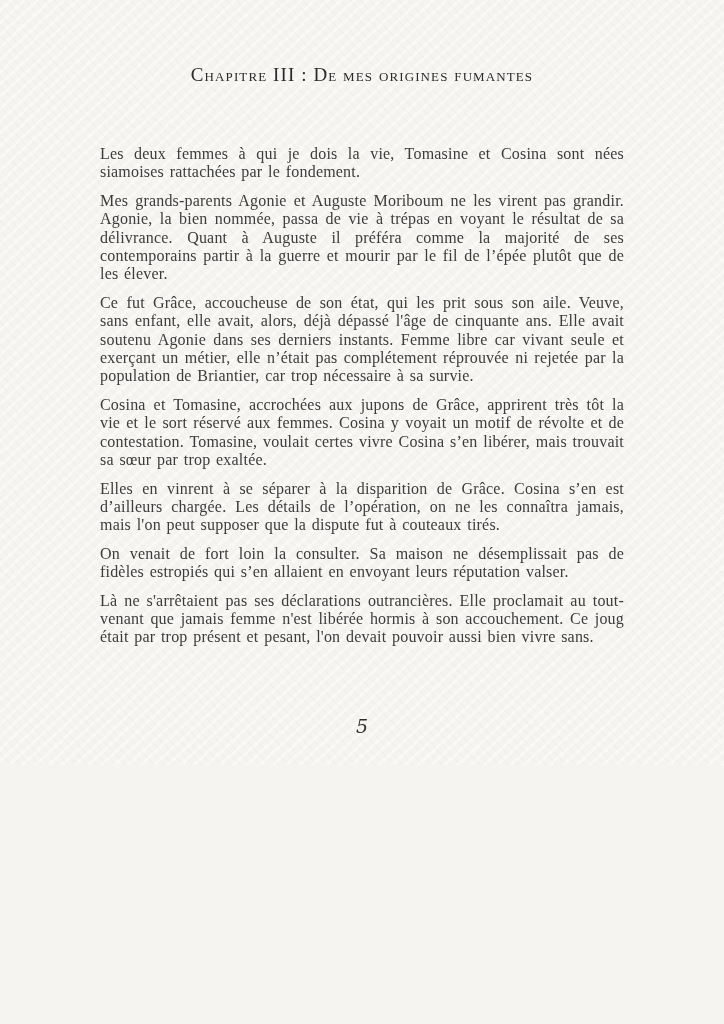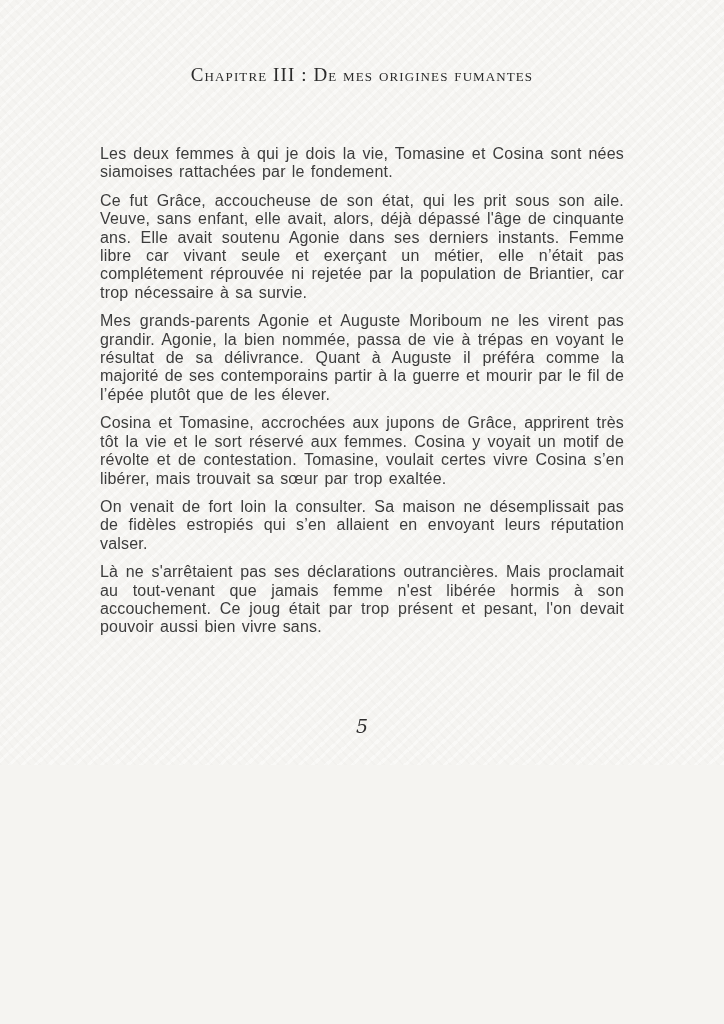--- a/index.html
+++ b/index.html
@@ -42,20 +42,21 @@
     color: #3c3c3c;
     font-size: 16px;
     line-height: 18.4px;
     letter-spacing: 0.2px;
     word-spacing: 1.5px;
     text-align: justify;
     hyphens: none;
   }
   .body-text p {
     margin: 0 0 10px 0;
+    font-family: Liberation Serif, serif;
   }
   .page-footer {
     position: absolute;
     left: 0;
     bottom: 28px;
     width: 724px;
     text-align: center;
   }
   .page-number {
     font-family: "DejaVu Serif", "Liberation Serif", serif;
@@ -66,24 +67,25 @@
 </style>
 </head>
 <body>
 
 <div class="page">
 
   <h1 class="chapter-title">Chapitre III : De mes origines fumantes</h1>
 
   <main class="body-text">
     <p>Les deux femmes à qui je dois la vie, Tomasine et Cosina sont nées siamoises rattachées par le fondement.</p>
+    <p>Mes grands-parents Agonie et Auguste Moriboum ne les virent pas grandir. Agonie, la bien nommée, passa de vie à trépas en voyant le résultat de sa délivrance. Quant à Auguste il préféra comme la majorité de ses contemporains partir à la guerre et mourir par le fil de l’épée plutôt que de les élever.</p>
     <p>Ce fut Grâce, accoucheuse de son état, qui les prit sous son aile. Veuve, sans enfant, elle avait, alors, déjà dépassé l'âge de cinquante ans. Elle avait soutenu Agonie dans ses derniers instants. Femme libre car vivant seule et exerçant un métier, elle n’était pas complétement réprouvée ni rejetée par la population de Briantier, car trop nécessaire à sa survie.</p>
-    <p>Mes grands-parents Agonie et Auguste Moriboum ne les virent pas grandir. Agonie, la bien nommée, passa de vie à trépas en voyant le résultat de sa délivrance. Quant à Auguste il préféra comme la majorité de ses contemporains partir à la guerre et mourir par le fil de l’épée plutôt que de les élever.</p>
     <p>Cosina et Tomasine, accrochées aux jupons de Grâce, apprirent très tôt la vie et le sort réservé aux femmes. Cosina y voyait un motif de révolte et de contestation. Tomasine, voulait certes vivre Cosina s’en libérer, mais trouvait sa sœur par trop exaltée.</p>
+    <p>Elles en vinrent à se séparer à la disparition de Grâce. Cosina s’en est d’ailleurs chargée. Les détails de l’opération, on ne les connaîtra jamais, mais l'on peut supposer que la dispute fut à couteaux tirés.</p>
     <p>On venait de fort loin la consulter. Sa maison ne désemplissait pas de fidèles estropiés qui s’en allaient en envoyant leurs réputation valser.</p>
-    <p>Là ne s'arrêtaient pas ses déclarations outrancières. Mais proclamait au tout-venant que jamais femme n'est libérée hormis à son accouchement. Ce joug était par trop présent et pesant, l'on devait pouvoir aussi bien vivre sans.</p>
+    <p>Là ne s'arrêtaient pas ses déclarations outrancières. Elle proclamait au tout-venant que jamais femme n'est libérée hormis à son accouchement. Ce joug était par trop présent et pesant, l'on devait pouvoir aussi bien vivre sans.</p>
   </main>
 
   <footer class="page-footer">
     <span class="page-number">5</span>
   </footer>
 
 </div>
 
 </body></html>

